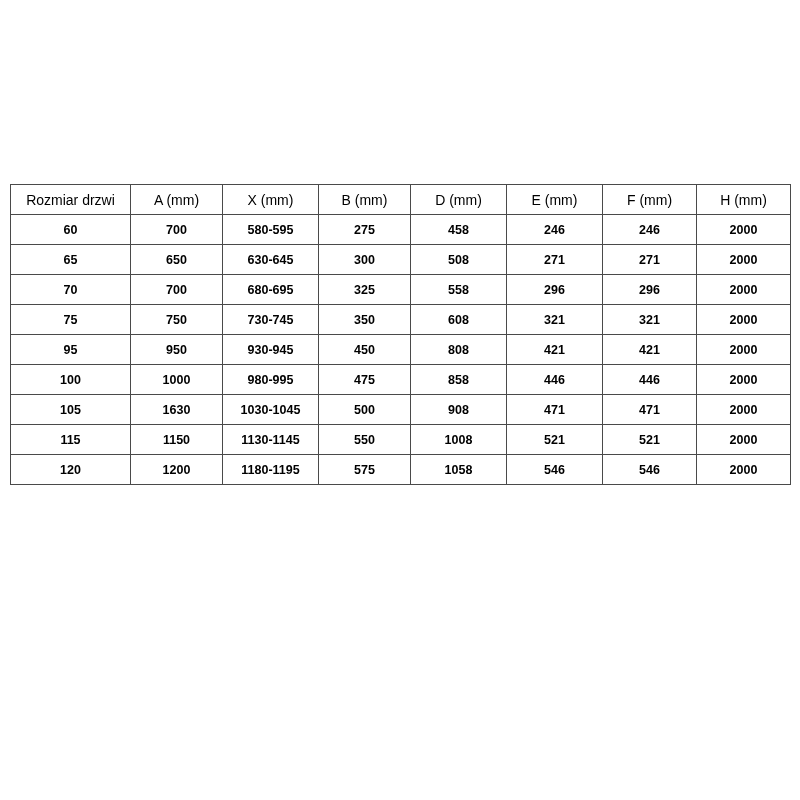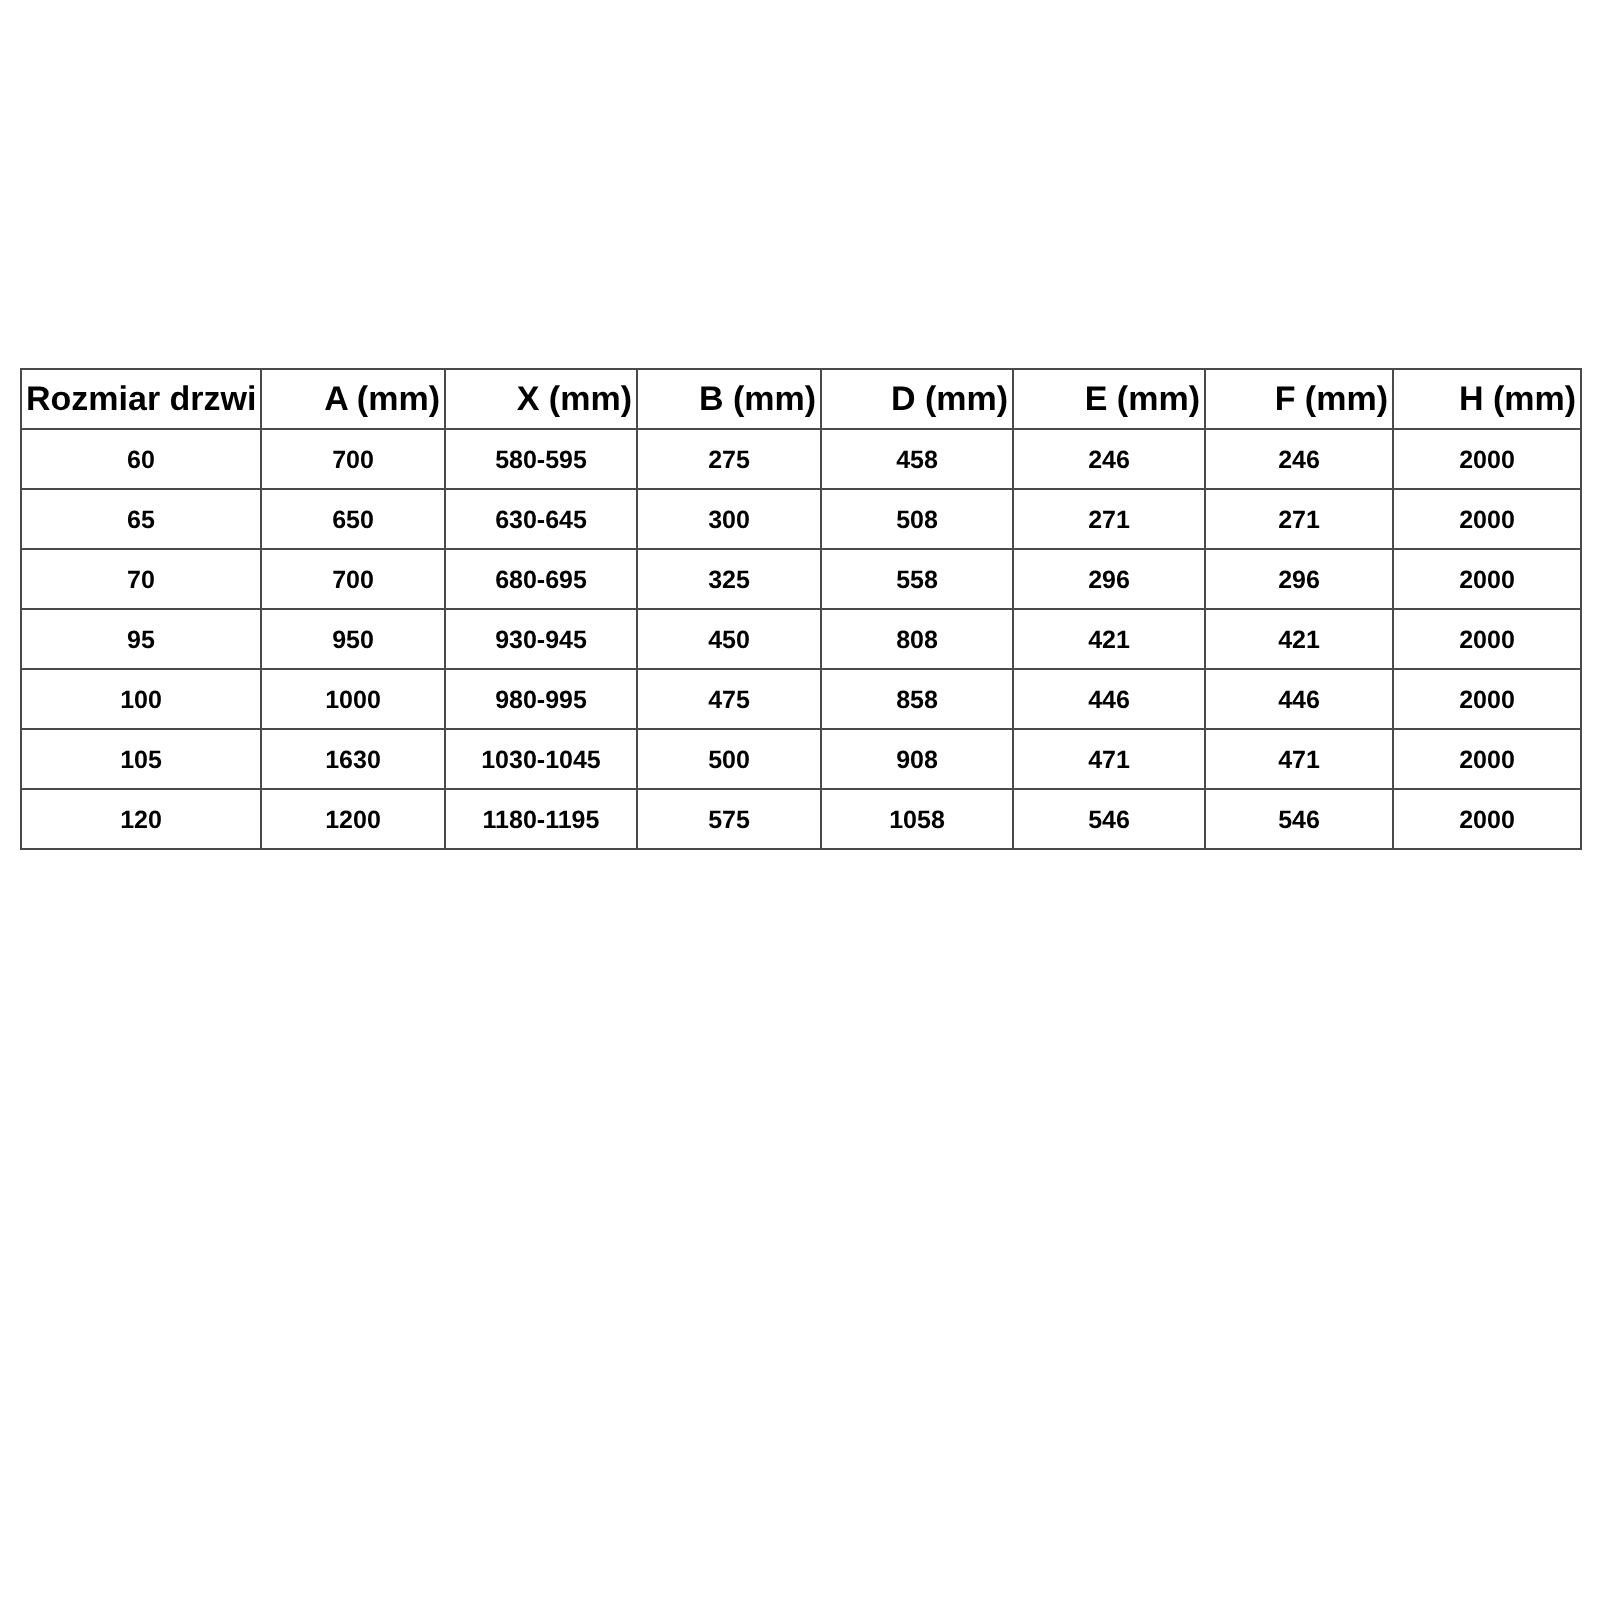--- a/index.html
+++ b/index.html
@@ -37,23 +37,22 @@
     text-align: center;
     vertical-align: middle;
     color: #000000;
     font-size: 12.5px;
     padding: 0 2px;
     box-sizing: border-box;
     overflow: hidden;
     white-space: nowrap;
   }
   table.spec th {
-    font-weight: bold;
-    font-size: 17px;
-    text-align: right;
+    font-weight: normal;
+    font-size: 14px;
   }
   table.spec td {
     font-weight: bold;
   }
   
   col.c0 { width: 120px; }
   col.c1 { width: 92px; }
   col.c2 { width: 96px; }
   col.c3 { width: 92px; }
   col.c4 { width: 96px; }
@@ -114,20 +113,30 @@
           <td>70</td>
           <td>700</td>
           <td>680-695</td>
           <td>325</td>
           <td>558</td>
           <td>296</td>
           <td>296</td>
           <td>2000</td>
         </tr>
         <tr>
+          <td>75</td>
+          <td>750</td>
+          <td>730-745</td>
+          <td>350</td>
+          <td>608</td>
+          <td>321</td>
+          <td>321</td>
+          <td>2000</td>
+        </tr>
+        <tr>
           <td>95</td>
           <td>950</td>
           <td>930-945</td>
           <td>450</td>
           <td>808</td>
           <td>421</td>
           <td>421</td>
           <td>2000</td>
         </tr>
         <tr>
@@ -144,20 +153,30 @@
           <td>105</td>
           <td>1630</td>
           <td>1030-1045</td>
           <td>500</td>
           <td>908</td>
           <td>471</td>
           <td>471</td>
           <td>2000</td>
         </tr>
         <tr>
+          <td>115</td>
+          <td>1150</td>
+          <td>1130-1145</td>
+          <td>550</td>
+          <td>1008</td>
+          <td>521</td>
+          <td>521</td>
+          <td>2000</td>
+        </tr>
+        <tr>
           <td>120</td>
           <td>1200</td>
           <td>1180-1195</td>
           <td>575</td>
           <td>1058</td>
           <td>546</td>
           <td>546</td>
           <td>2000</td>
         </tr>
       </tbody>

